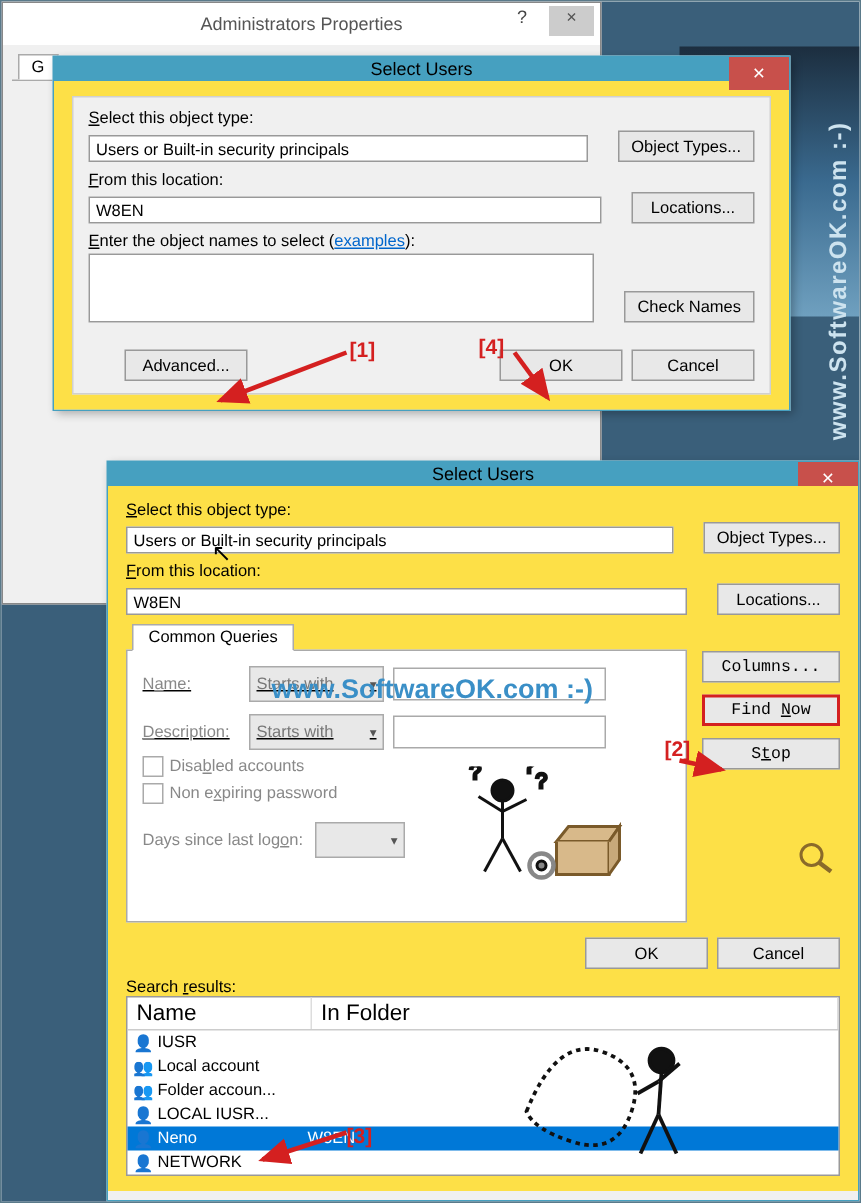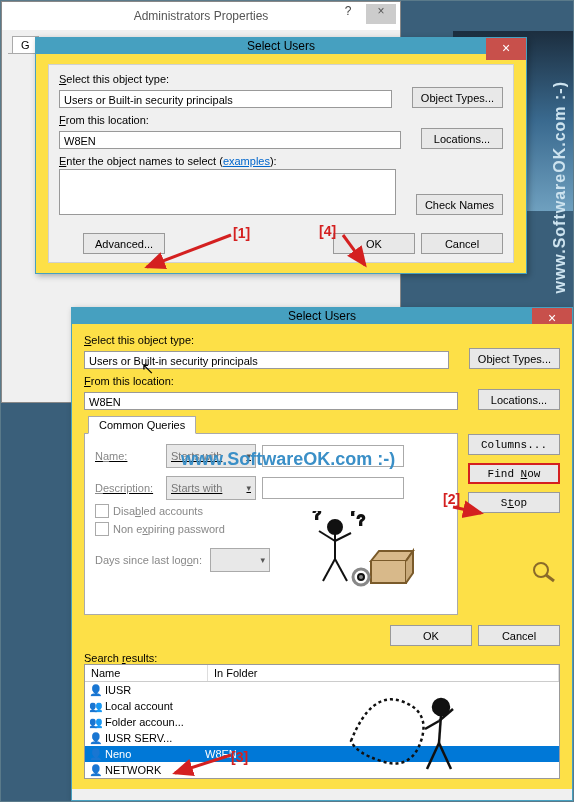--- a/index.html
+++ b/index.html
@@ -206,21 +206,21 @@
   .chk .box { width:12px; height:12px; border:1px solid #aaa; background:#fff; }
   .adv-right-col { display:flex; flex-direction:column; gap:8px; }
 
   .results-area {
     border:1px solid #999;
     background:#fff;
   }
   .results-header {
     display:flex;
     border-bottom:1px solid #ccc;
-    font-size:11px;
+    font-size:15px;
   }
   .results-header div { padding:2px 6px; border-right:1px solid #ddd; }
   .col-name { width:110px; }
   .col-folder { flex:1; }
   .result-row { display:flex; align-items:center; height:16px; padding:0 4px; gap:4px; font-size:11px;}
   .result-row .ico { width:12px; height:12px; display:inline-block; }
   .result-row.selected { background:#0078d7; color:#fff; }
   .user-glyph { color:#2a6fb5; font-size:11px; }
   .group-glyph { color:#2a6fb5; font-size:11px; }
 
@@ -435,21 +435,21 @@
             <span style="width: 96px;">Local account</span>
             <span></span>
           </div>
           <div class="result-row">
             <span class="ico group-glyph">👥</span>
             <span style="width: 96px;">Folder accoun...</span>
             <span></span>
           </div>
           <div class="result-row">
             <span class="ico user-glyph">👤</span>
-            <span style="width: 96px;">IUSR SERV...</span>
+            <span style="width: 96px;">LOCAL IUSR...</span>
             <span></span>
           </div>
           <div class="result-row selected">
             <span class="ico user-glyph">👤</span>
             <span style="width: 96px;">Neno</span>
             <span>W8EN</span>
           </div>
           <div class="result-row">
             <span class="ico user-glyph">👤</span>
             <span style="width: 96px;">NETWORK</span>

